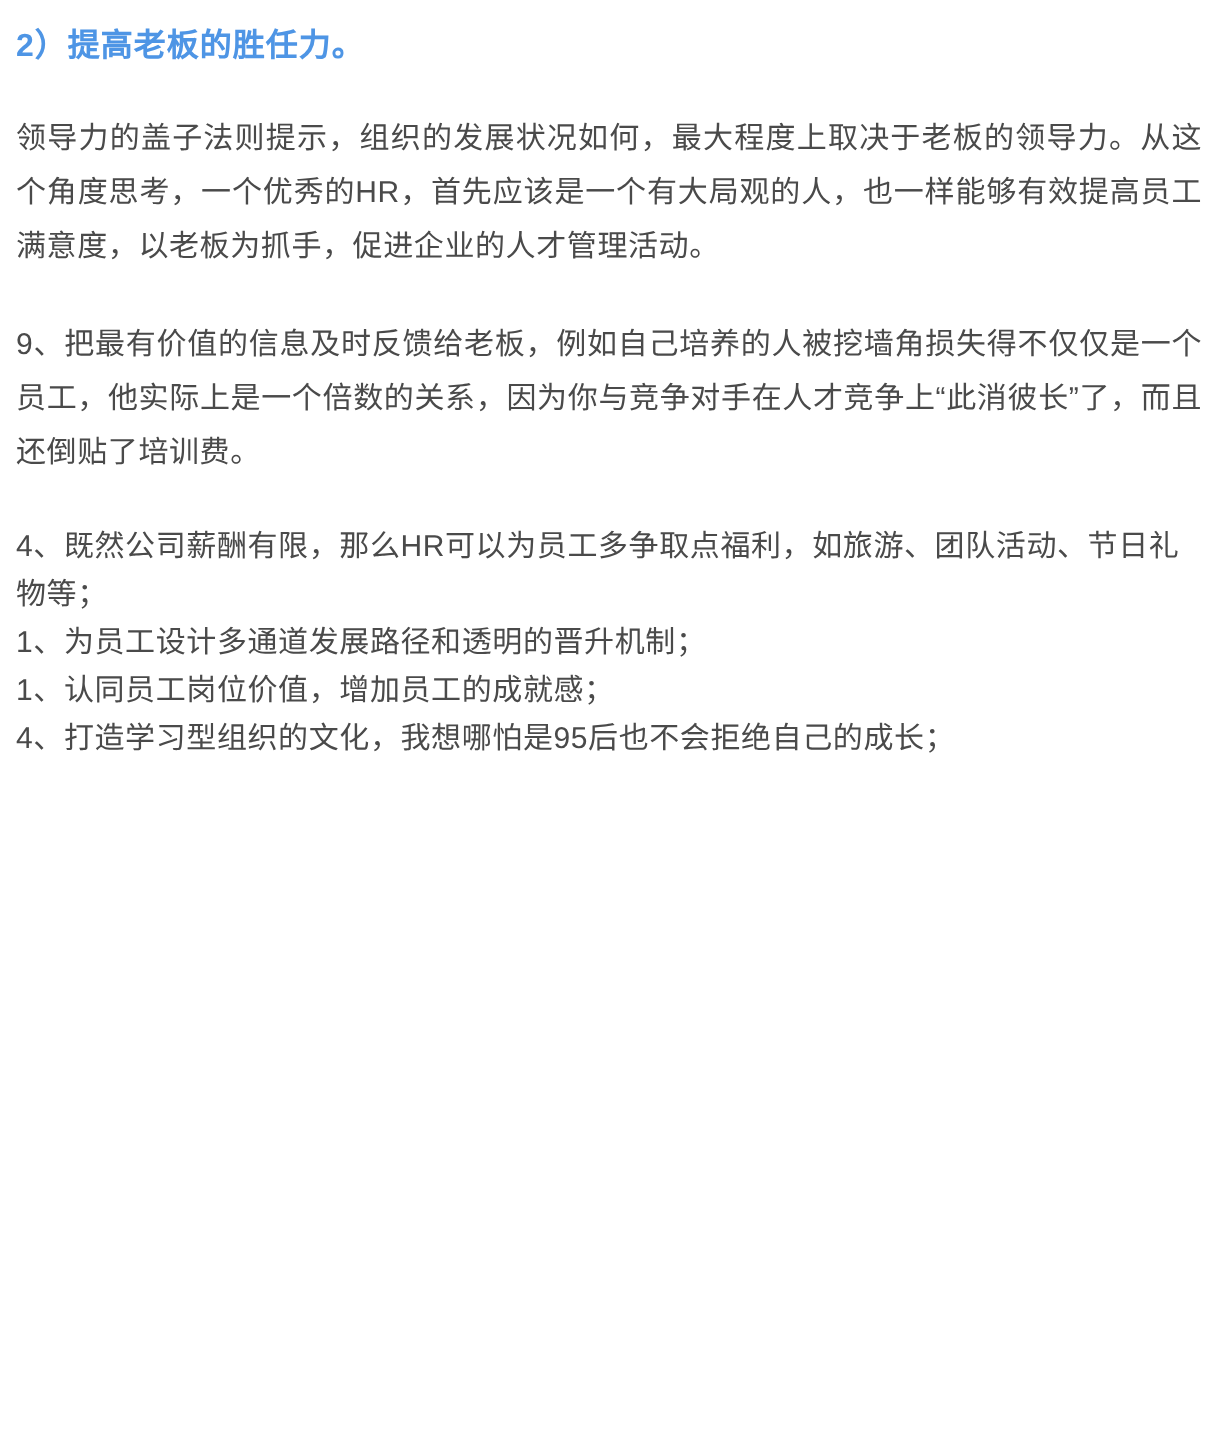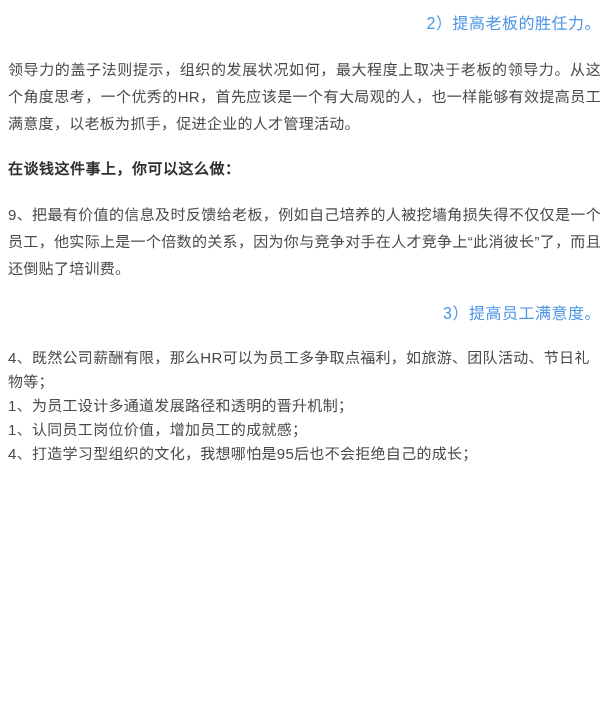--- a/index.html
+++ b/index.html
@@ -18,26 +18,25 @@
     box-sizing: border-box;
     width: 610px;
     padding: 14px 9px 8px 8px;
     font-family: "Liberation Sans", "DejaVu Sans", sans-serif;
     font-size: 15px;
     color: #4a4a4a;
     -webkit-font-smoothing: antialiased;
   }
   .h-blue {
     color: var(--accent, #4e95e5);
-    font-weight: normal;
+    font-weight: bold;
     font-size: 16px;
     line-height: 20px;
     margin: 0 0 22px 0;
     letter-spacing: 0.5px;
-    text-align: right;
   }
   .h-bold {
     color: #2f2f2f;
     font-weight: bold;
     font-size: 15px;
     line-height: 20px;
     margin: 0 0 22px 0;
     letter-spacing: 0.5px;
   }
   .para {
@@ -57,27 +56,25 @@
 </head>
 <body style="background: rgb(255, 255, 255);">
 
 <div class="page">
   <div class="article">
 
     <h2 class="h-blue">2）提高老板的胜任力。</h2>
 
     <p class="para">领导力的盖子法则提示，组织的发展状况如何，最大程度上取决于老板的领导力。从这个角度思考，一个优秀的HR，首先应该是一个有大局观的人，也一样能够有效提高员工满意度，以老板为抓手，促进企业的人才管理活动。</p>
 
-    <h3 class="h-bold">在谈钱这件事上，你可以这么做：</h3>
 
     <p class="para">9、把最有价值的信息及时反馈给老板，例如自己培养的人被挖墙角损失得不仅仅是一个员工，他实际上是一个倍数的关系，因为你与竞争对手在人才竞争上“此消彼长”了，而且还倒贴了培训费。</p>
 
 
 
-    <h2 class="h-blue">3）提高员工满意度。</h2>
 
 
 
     <div class="suggestion-list">
       <div class="suggestion-item">4、既然公司薪酬有限，那么HR可以为员工多争取点福利，如旅游、团队活动、节日礼物等；</div>
       <div class="suggestion-item">1、为员工设计多通道发展路径和透明的晋升机制；</div>
       <div class="suggestion-item">1、认同员工岗位价值，增加员工的成就感；</div>
       <div class="suggestion-item">4、打造学习型组织的文化，我想哪怕是95后也不会拒绝自己的成长；</div>
 
     </div>

